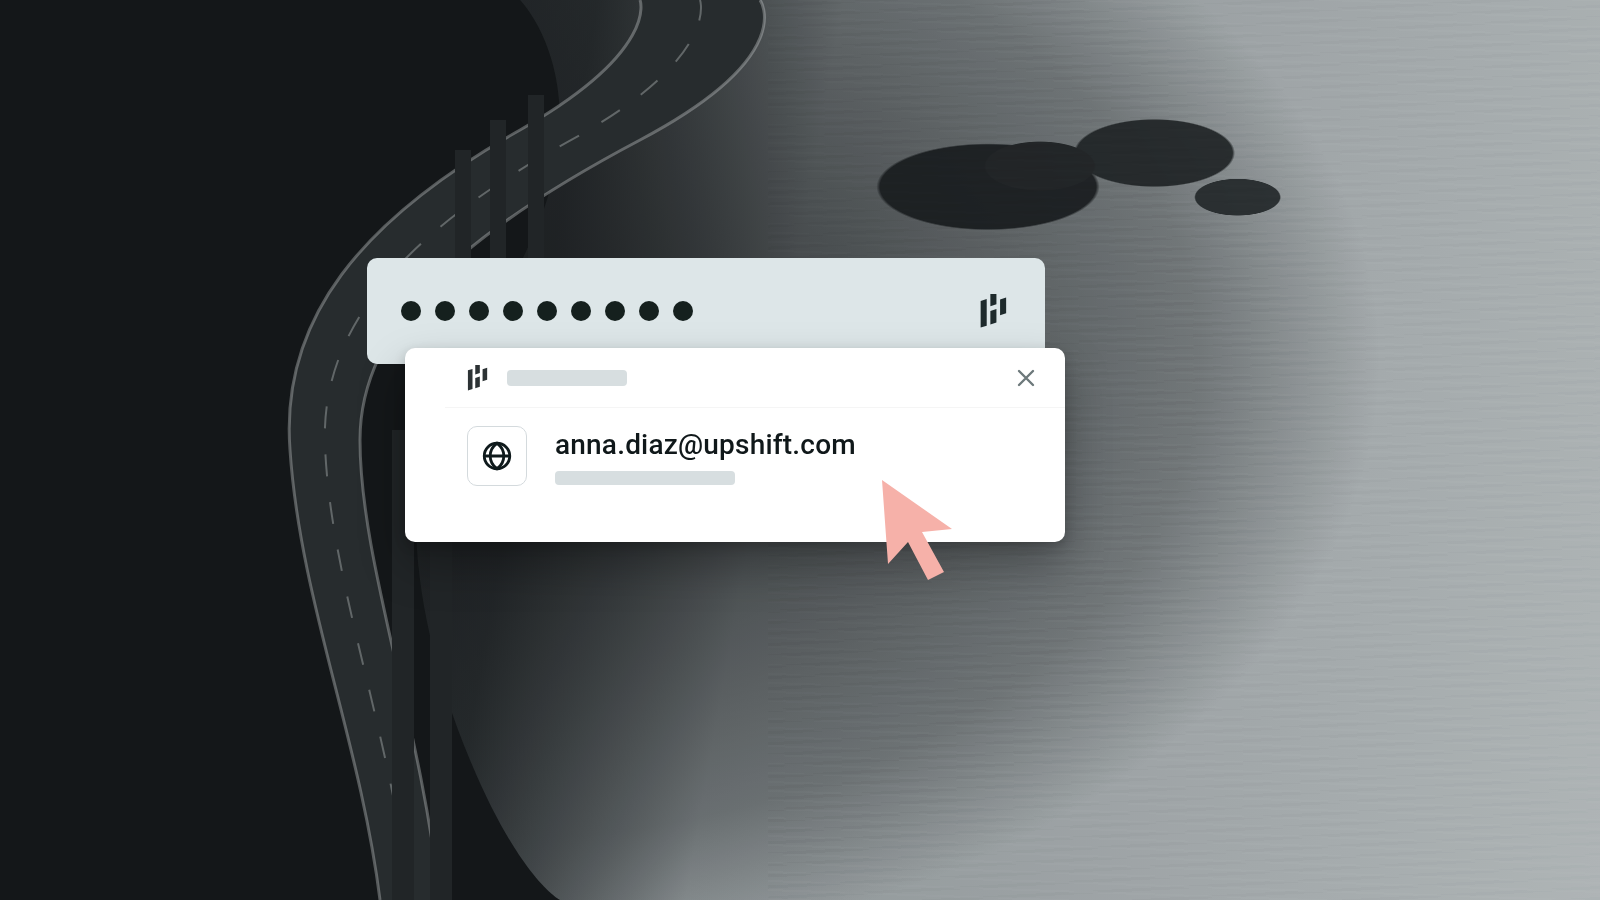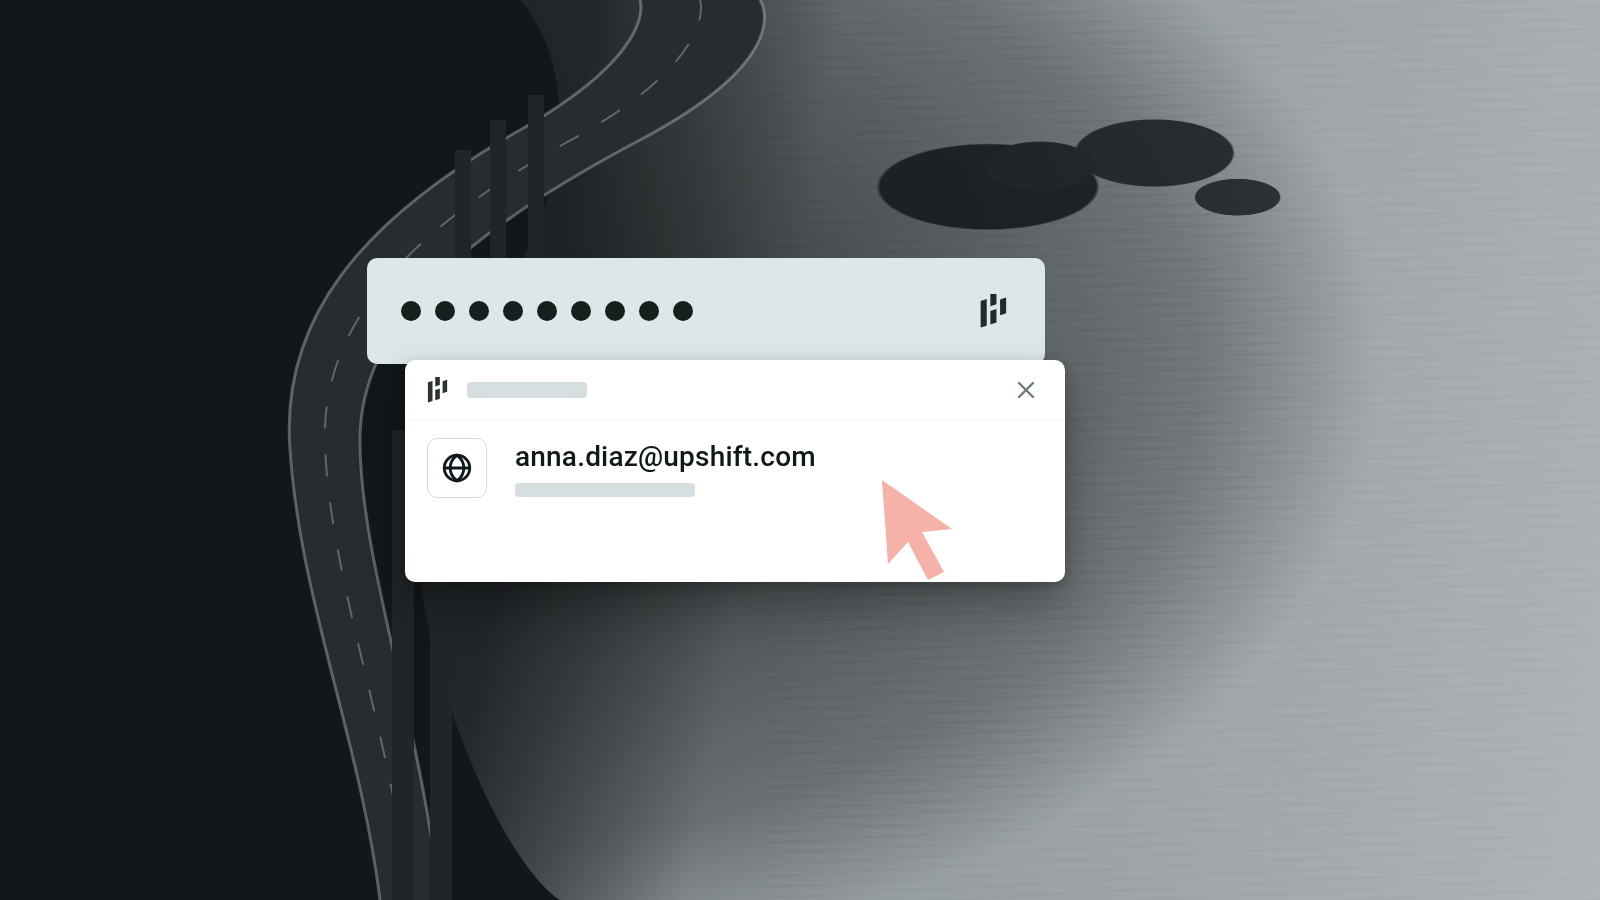--- a/index.html
+++ b/index.html
@@ -59,26 +59,27 @@
   .field-action {
     margin-left:auto;
     width:34px; height:36px;
     display:flex; align-items:center; justify-content:center;
     color:#1e2a2c;
   }
 
   
   .dropdown {
     position:absolute;
-    left: 405px; top: 360px;
-    width: 660px; height: 222px;
+    left: 405px; top: 348px;
+    width: 660px; height: 194px;
     background:#ffffff;
     border-radius:10px;
     box-shadow: 0 22px 46px rgba(0,0,0,.28), 0 4px 12px rgba(0,0,0,.18);
     overflow:hidden;
+    padding-left:40px;
   }
   .dd-header {
     height:60px;
     display:flex; align-items:center;
     padding: 0 22px;
     border-bottom:1px solid rgba(0,0,0,.04);
   }
   .dd-header .brand { width:22px; height:26px; color:#2c3234; }
   .redact {
     background:#d7dee0; border-radius:4px;

